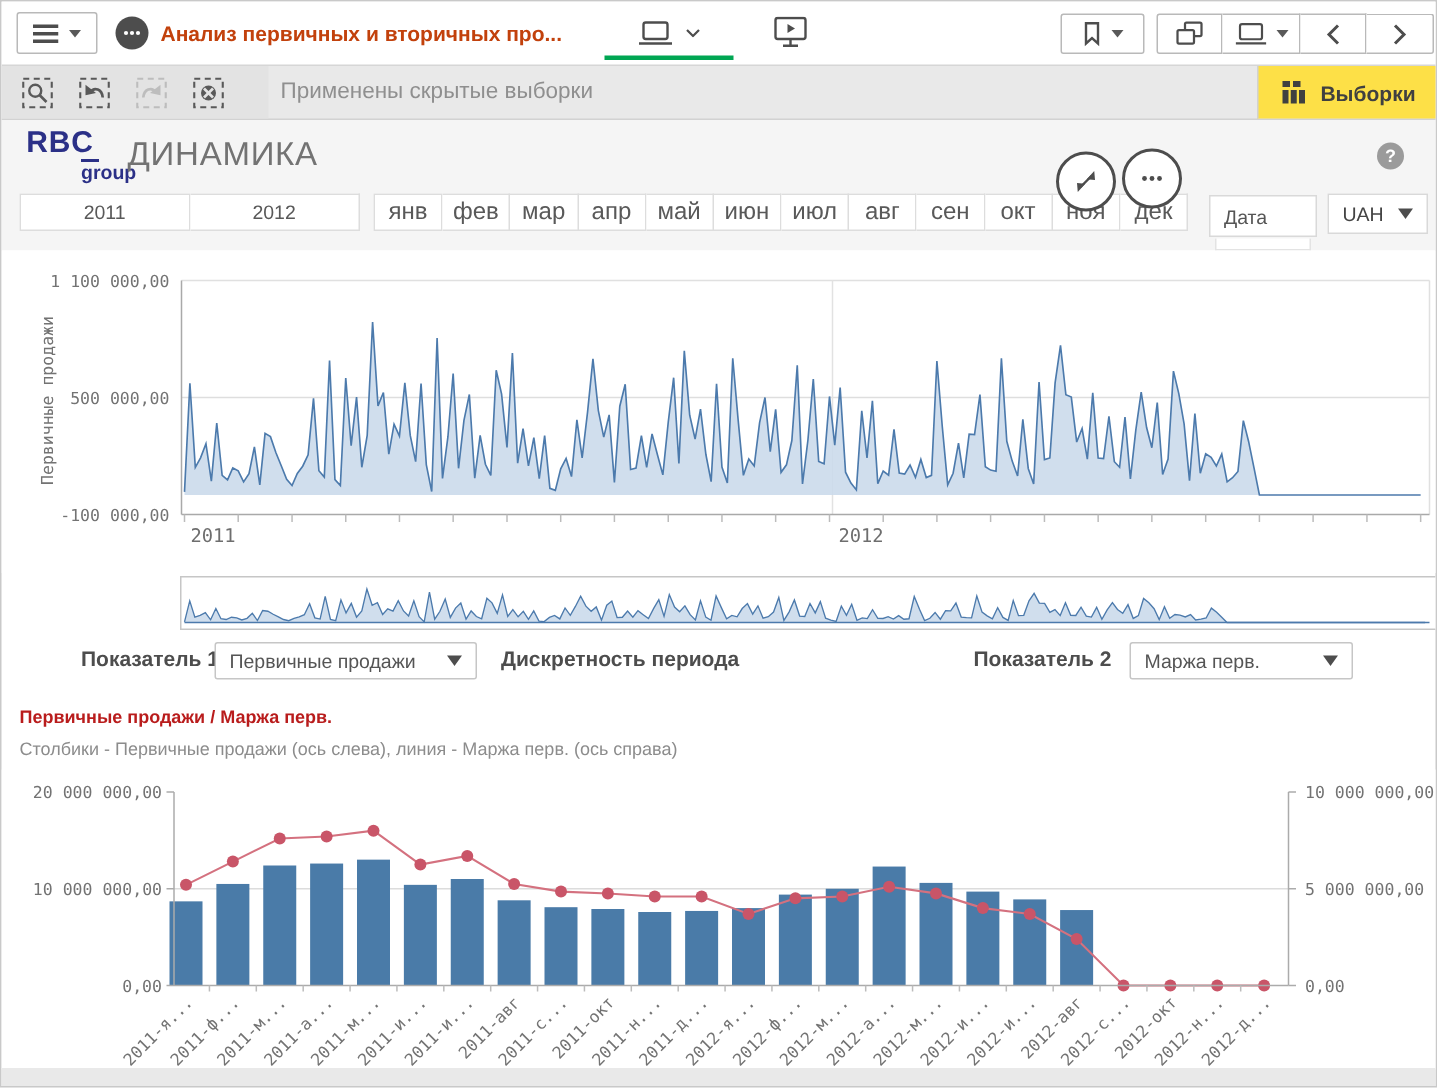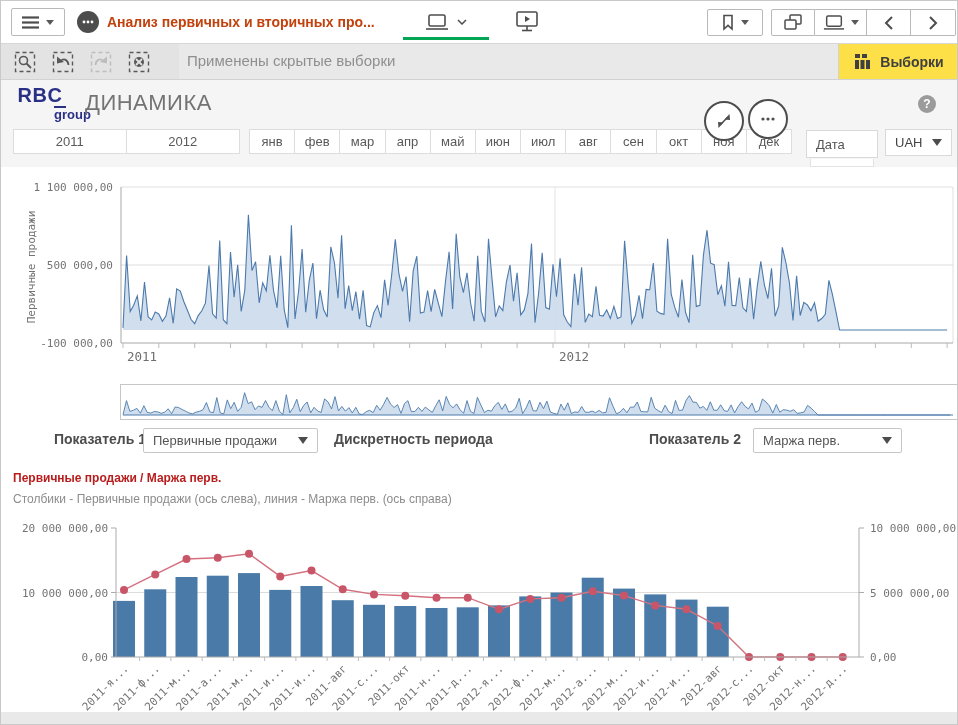--- a/index.html
+++ b/index.html
@@ -32,21 +32,21 @@
   .rbc .l2{font-size:13px;font-weight:800;border-top:2px solid #2b3087;border-bottom:3px solid #2b3087;margin-top:1px;padding-bottom:13px;margin-left:40px;}
   .page-title{position:absolute;left:84px;top:89px;font-size:22px;color:#737373;letter-spacing:.5px;}
   .help{position:absolute;left:917px;top:94px;width:18px;height:18px;border-radius:50%;background:#9b9b9b;color:#fff;font-size:12px;font-weight:700;display:flex;align-items:center;justify-content:center;cursor:pointer;}
   
   .fbox-row{position:absolute;top:128px;height:25px;display:flex;background:#fff;}
   .fcell{box-sizing:border-box;border:1px solid #ddd;border-left:none;display:flex;align-items:center;justify-content:center;font-size:13px;color:#595959;background:#fff;cursor:pointer;}
   .fcell:first-child{border-left:1px solid #ddd;}
   #years{left:12px;width:227px;}
   #years .fcell{width:50%;}
   #months{left:248px;width:543px;}
-  #months .fcell{flex:1;font-size:13px;}
+  #months .fcell{flex:1;font-size:16px;}
   .circle-btn{position:absolute;width:40px;height:40px;border-radius:50%;background:#fff;border:2px solid #4d4d4d;box-sizing:border-box;display:flex;align-items:center;justify-content:center;cursor:pointer;z-index:5;}
   #expand-btn{left:703px;top:100px;}
   #more-btn{left:747px;top:98px;}
   .listbox{position:absolute;left:805px;top:129px;width:72px;height:28px;background:#fff;border:1px solid #d9d9d9;box-sizing:border-box;font-size:13px;color:#555;display:flex;align-items:center;padding-left:9px;cursor:pointer;}
   .listbox-search{position:absolute;left:809px;top:158px;width:64px;height:8px;background:#fff;border:1px solid #e3e3e3;border-top:none;box-sizing:border-box;}
   .uah{position:absolute;left:884px;top:128px;width:67px;height:27px;background:#fff;border:1px solid #d9d9d9;box-sizing:border-box;display:flex;align-items:center;justify-content:space-between;padding:0 9px;font-size:13px;color:#444;cursor:pointer;}
   .caret{width:0;height:0;border-left:5px solid transparent;border-right:5px solid transparent;border-top:7px solid #4d4d4d;}
   .caret.sm{border-left-width:4px;border-right-width:4px;border-top-width:5px;border-top-color:#595959;}
   
   .chart-host{position:absolute;background:#fff;}

